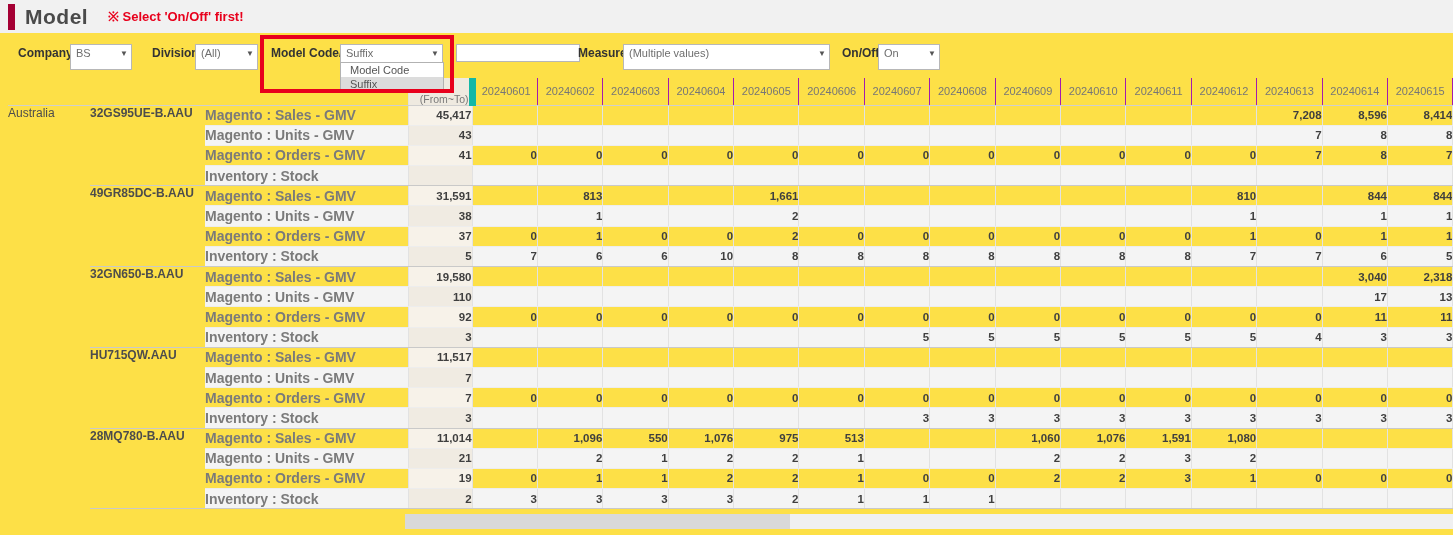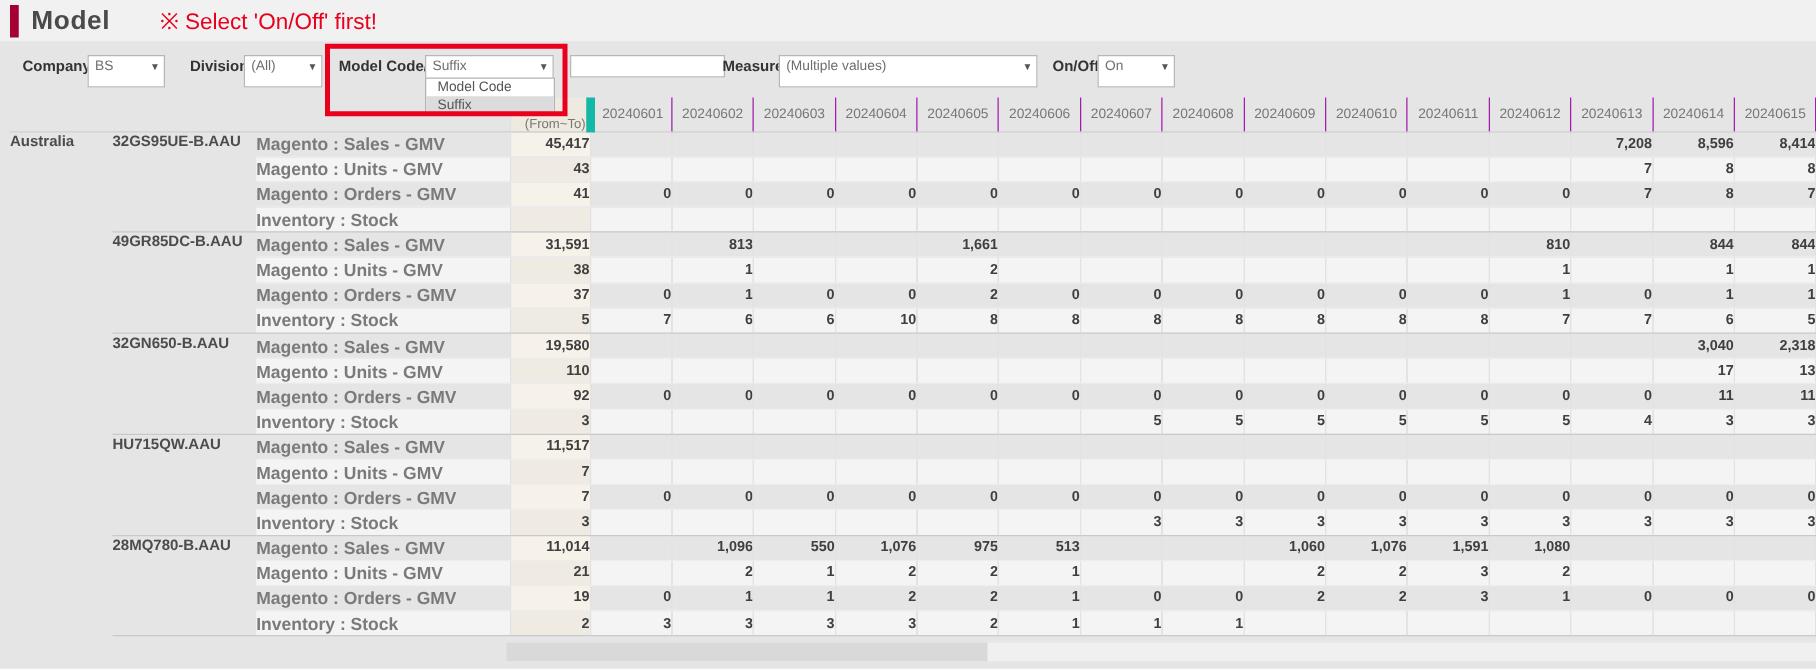--- a/index.html
+++ b/index.html
@@ -1,46 +1,46 @@
 <!DOCTYPE html>
 <html><head>
 <meta charset="utf-8">
 <style>
   * { box-sizing: border-box; }
   body { margin: 0; background: #fff; }
   .page {
     position: relative; width: 1453px; height: 535px; overflow: hidden;
-    background: #e5e5e5; font-family: "Liberation Sans", sans-serif;
+    background: #fde047; font-family: "Liberation Sans", sans-serif;
   }
   
   .title-band { position: absolute; left: 0; top: 0; width: 1453px; height: 33px; background: #f1f1f1; }
   .accent-bar { position: absolute; left: 8px; top: 4px; width: 7px; height: 26px; background: #a50034; }
   .page-title { position: absolute; left: 25px; top: 3px; font-size: 21px; font-weight: 700; color: #4a4a4a; line-height: 27px; letter-spacing: .5px; }
-  .notice { position: absolute; left: 128px; top: 7px; font-size: 18px; font-weight: 400; color: #e8001c; line-height: 20px; }
+  .notice { position: absolute; left: 108px; top: 7px; font-size: 13px; font-weight: 700; color: #e8001c; line-height: 20px; }
   
   .flabel { position: absolute; top: 44px; height: 18px; line-height: 18px; font-size: 12px; font-weight: 700; color: #333; white-space: nowrap; z-index: 7; }
   .combo { position: absolute; top: 44px; height: 26px; border: 1px solid #b7b7b7; background: #fff;
            font-size: 11px; color: #6e6e6e; line-height: 16px; padding: 0 16px 0 5px; white-space: nowrap; overflow: hidden; z-index: 7; }
   .combo .caret { position: absolute; right: 3px; top: 1px; font-size: 8px; color: #555; line-height: 16px; }
   .txtinput { position: absolute; top: 44px; height: 18px; border: 1px solid #b7b7b7; background: #fff; font-size: 11px; color: #333; padding: 0 4px; z-index: 7; font-family: "Liberation Sans", sans-serif; }
   .dd-list { position: absolute; left: 340px; top: 62px; width: 104px; background: #fff; border: 1px solid #b2b2b2; z-index: 8; }
   .dd-opt { height: 14px; line-height: 14px; font-size: 11px; color: #555; padding-left: 9px; white-space: nowrap; }
   .dd-opt.sel { background: #dcdcdc; }
   .red-rect { position: absolute; left: 260px; top: 35px; width: 194px; height: 58px; border: 4px solid #e8001c; z-index: 9; pointer-events: none; }
   
   table.pivot { position: absolute; left: 8px; top: 78px; width: 1445px; border-collapse: collapse; table-layout: fixed; }
   table.pivot tr.r { height: 20.2px; }
   table.pivot tr.hdr { height: 27px; }
   table.pivot th, table.pivot td { padding: 0; overflow: hidden; white-space: nowrap; }
   th.dh { font-size: 11px; font-weight: 400; color: #767676; text-align: center; vertical-align: middle;
           border-right: 1px solid #a21caf; border-bottom: 1px solid #cfcfcf; }
   th.blank { border-bottom: 1px solid #cfcfcf; }
   th.fromto-h { background: #efeae0; font-size: 10.5px; font-weight: 400; color: #787878; text-align: right;
                 vertical-align: bottom; padding: 0 6px 4px 0; border-left: 1px solid #e2e2e2; border-right: 7px solid #14b8a6; border-bottom: 1px solid #cfcfcf; }
-  td.country { vertical-align: top; font-size: 12px; font-weight: 700; color: #4c4c4c; padding: 3px 0 0 8px; }
+  td.country { vertical-align: top; font-size: 12px; font-weight: 400; color: #4c4c4c; padding: 3px 0 0 8px; }
   td.model { vertical-align: top; font-size: 12px; font-weight: 700; color: #4c4c4c; padding: 3px 0 0 4px; border-bottom: 1px solid #c9c9c9; }
   td.measure { font-size: 14px; font-weight: 600; color: #7a7a7a; padding-left: 6px; border-bottom: 1px solid #ededed; }
   td.fromto { background: #f7f2e9; font-size: 11.5px; font-weight: 600; color: #3f3f3f; text-align: right; padding-right: 7px;
               border-left: 1px solid #e2e2e2; border-right: 1px solid #e2e2e2; border-bottom: 1px solid #ededed; }
   td.val { font-size: 11.5px; font-weight: 600; color: #3f3f3f; text-align: right; padding-right: 7px;
            border-right: 1px solid #e2e2e2; border-bottom: 1px solid #ededed; }
   td.measure.alt, td.val.alt { background: #f4f4f4; }
   td.fromto.alt { background: #f0ebe2; }
   tr.glast td.measure, tr.glast td.fromto, tr.glast td.val { border-bottom: 1px solid #c9c9c9; }
   

